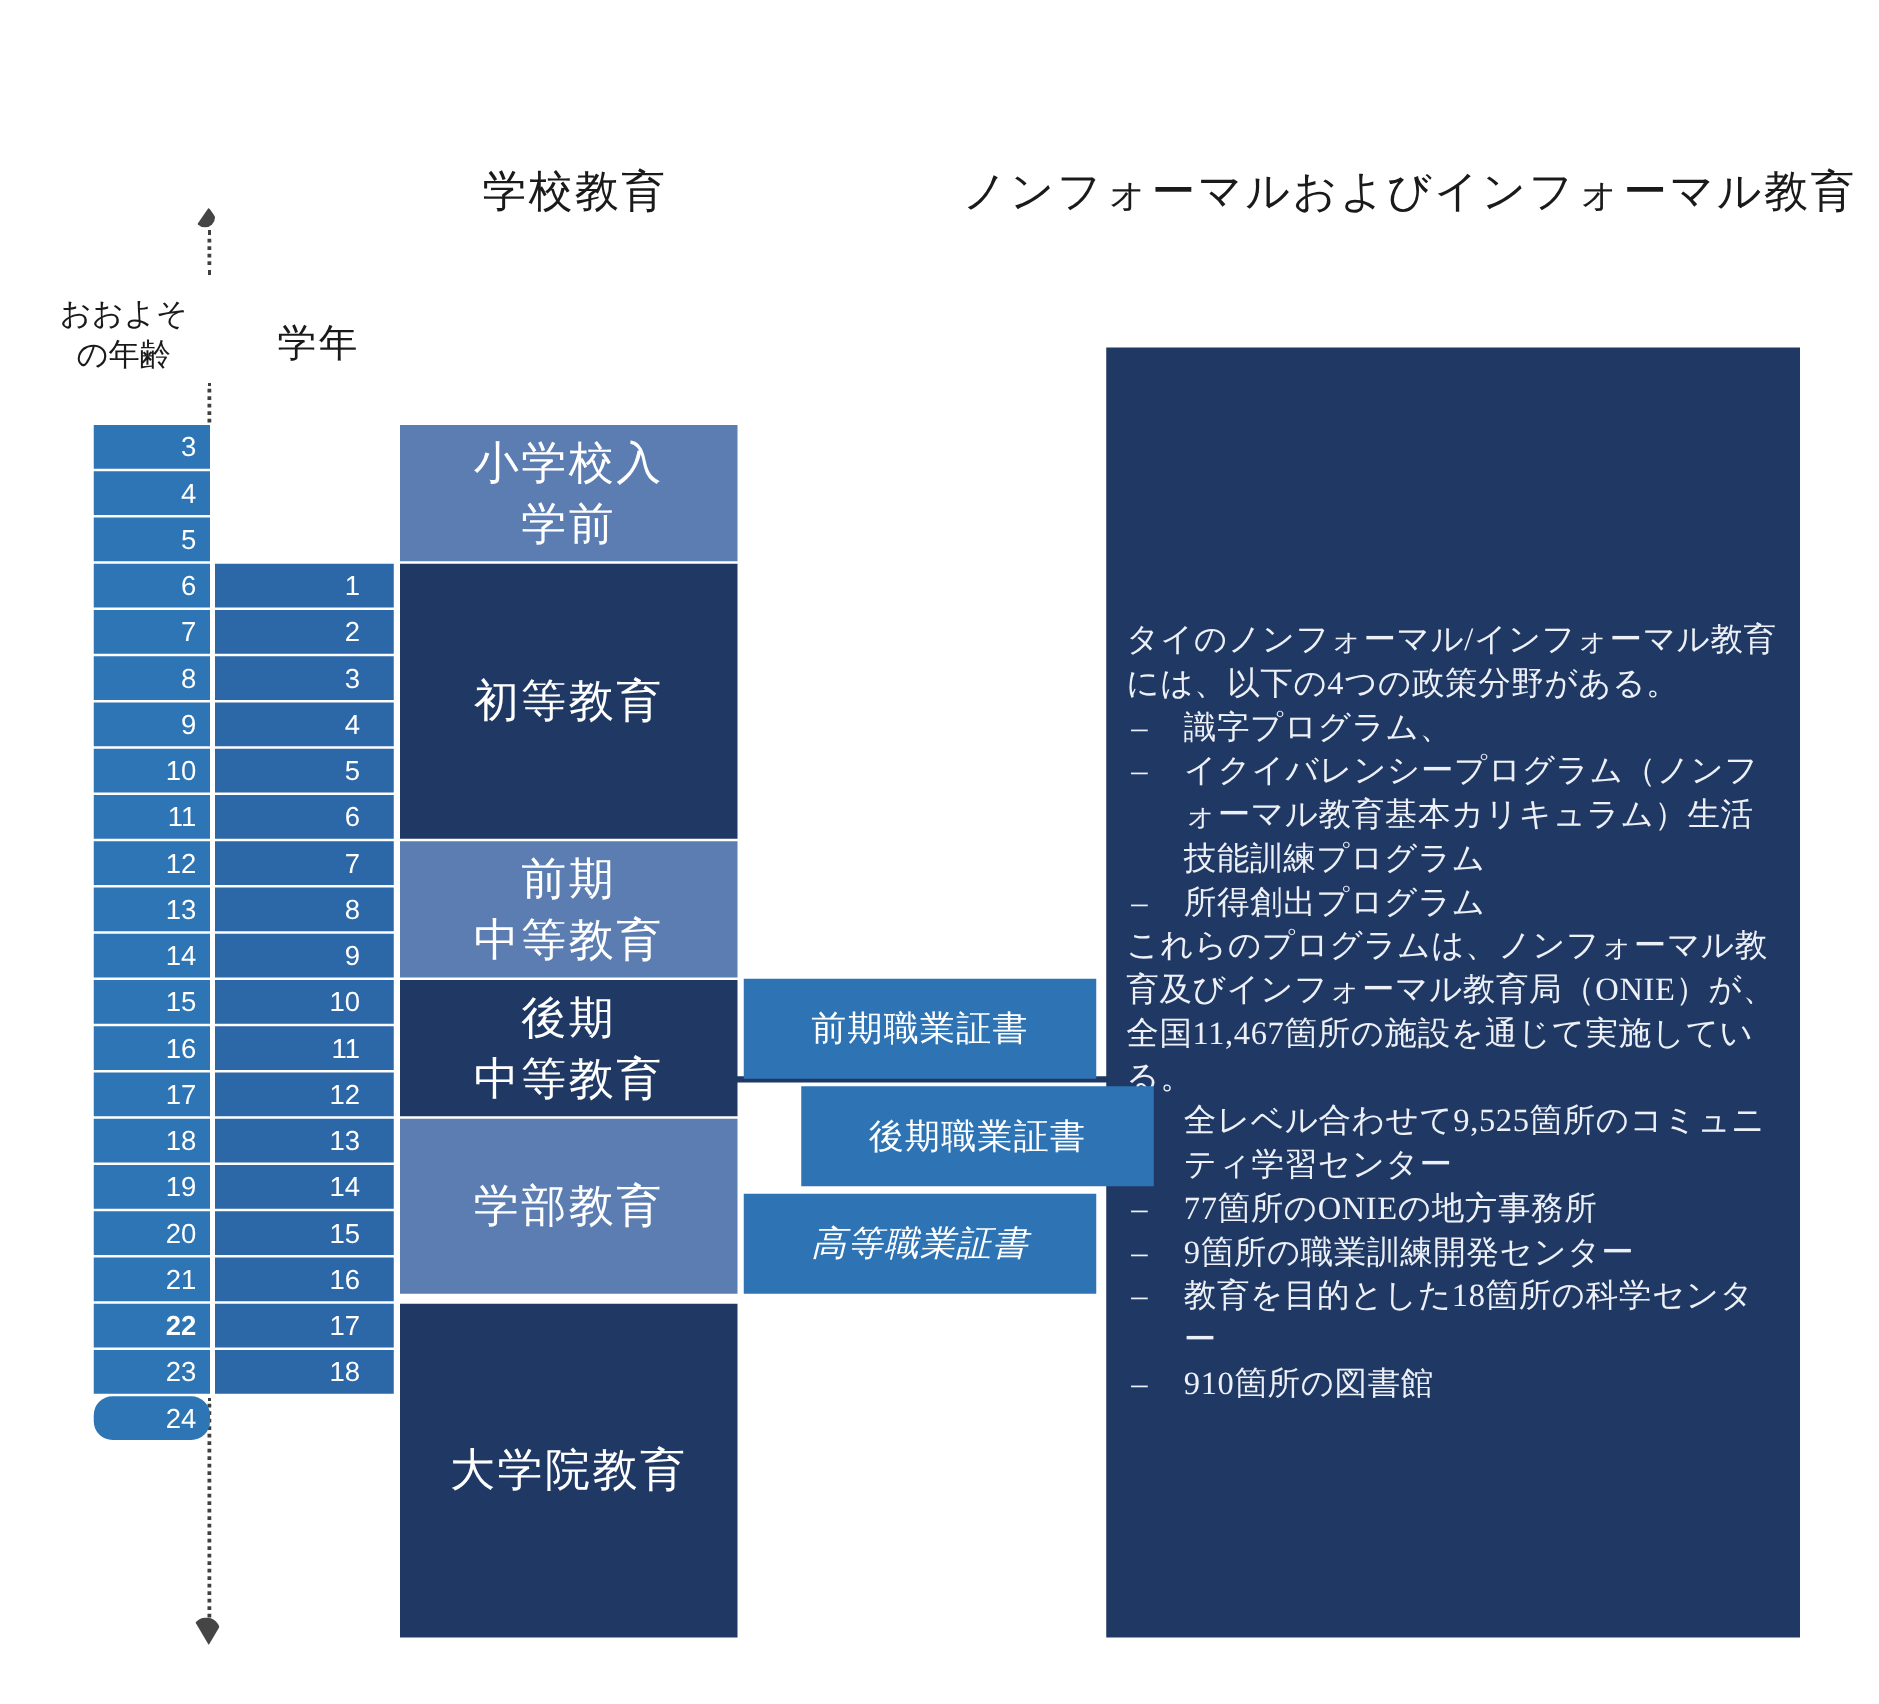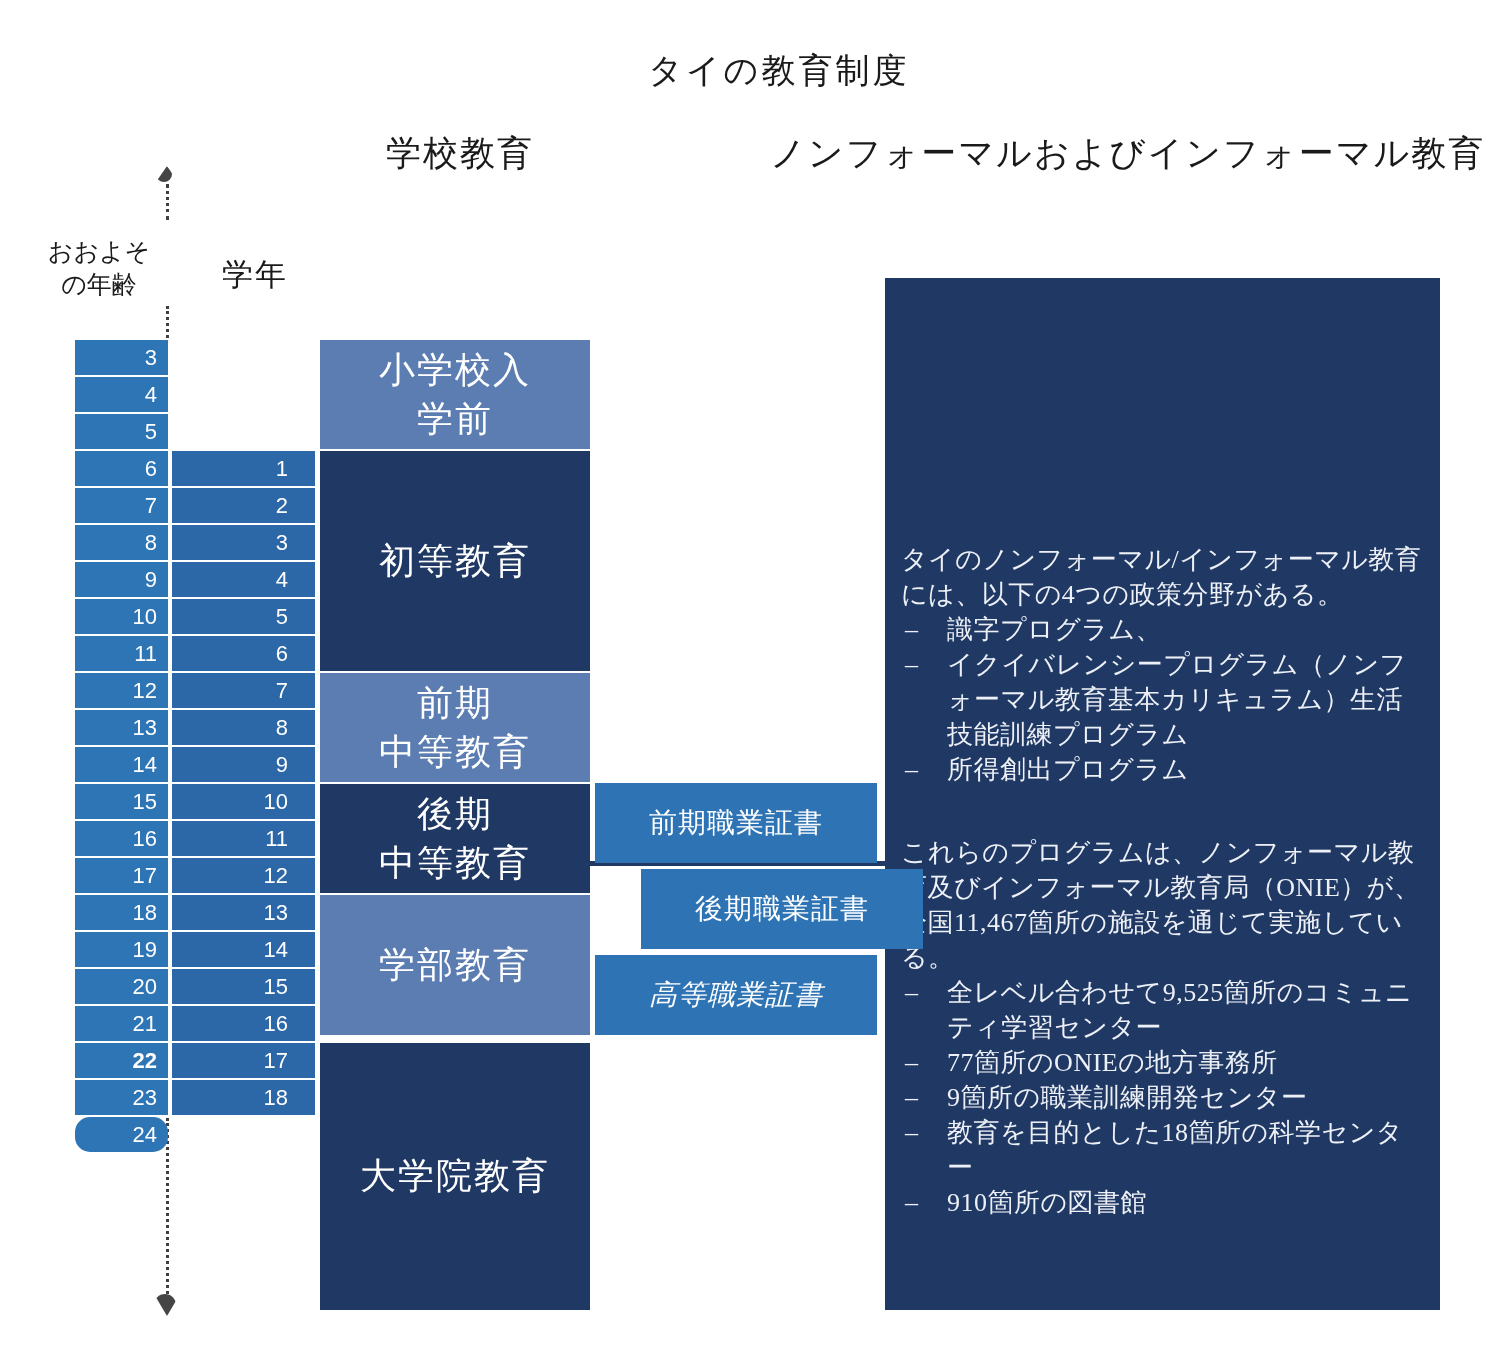--- a/index.html
+++ b/index.html
@@ -78,30 +78,29 @@
     position: absolute; left: 588px; top: 861px; width: 298px; height: 5px;
     background: var(--block-dark); z-index: 1;
   }
 
   
   .info-box {
     position: absolute; left: 885px; top: 278px; width: 555px; height: 1032px;
     background: var(--info-box); color: #edf0f6; z-index: 0;
   }
   .info-text { padding: 216px 12px 0 16px; font-size: 26px; line-height: 35px; letter-spacing: 0.5px; }
-  .info-para { position: relative; margin-top: 48px; }
+  .info-para { position: relative; }
   .info-bullet { position: relative; padding-left: 46px; }
   .info-bullet .dash { position: absolute; left: 4px; top: 0; }
 </style>
 </head>
 <body>
 
 <div class="canvas">
 
-  <div class="title">タイの教育制度</div>
   <div class="hdr hdr-school">学校教育</div>
   <div class="hdr hdr-nonformal">ノンフォーマルおよびインフォーマル教育</div>
 
   <div class="axis-age">おおよそ
 の年齢</div>
   <div class="axis-grade">学年</div>
 
   <div class="tri tri-up"></div>
   <div class="arrow-shaft shaft-top"></div>
   <div class="arrow-shaft shaft-mid"></div>

